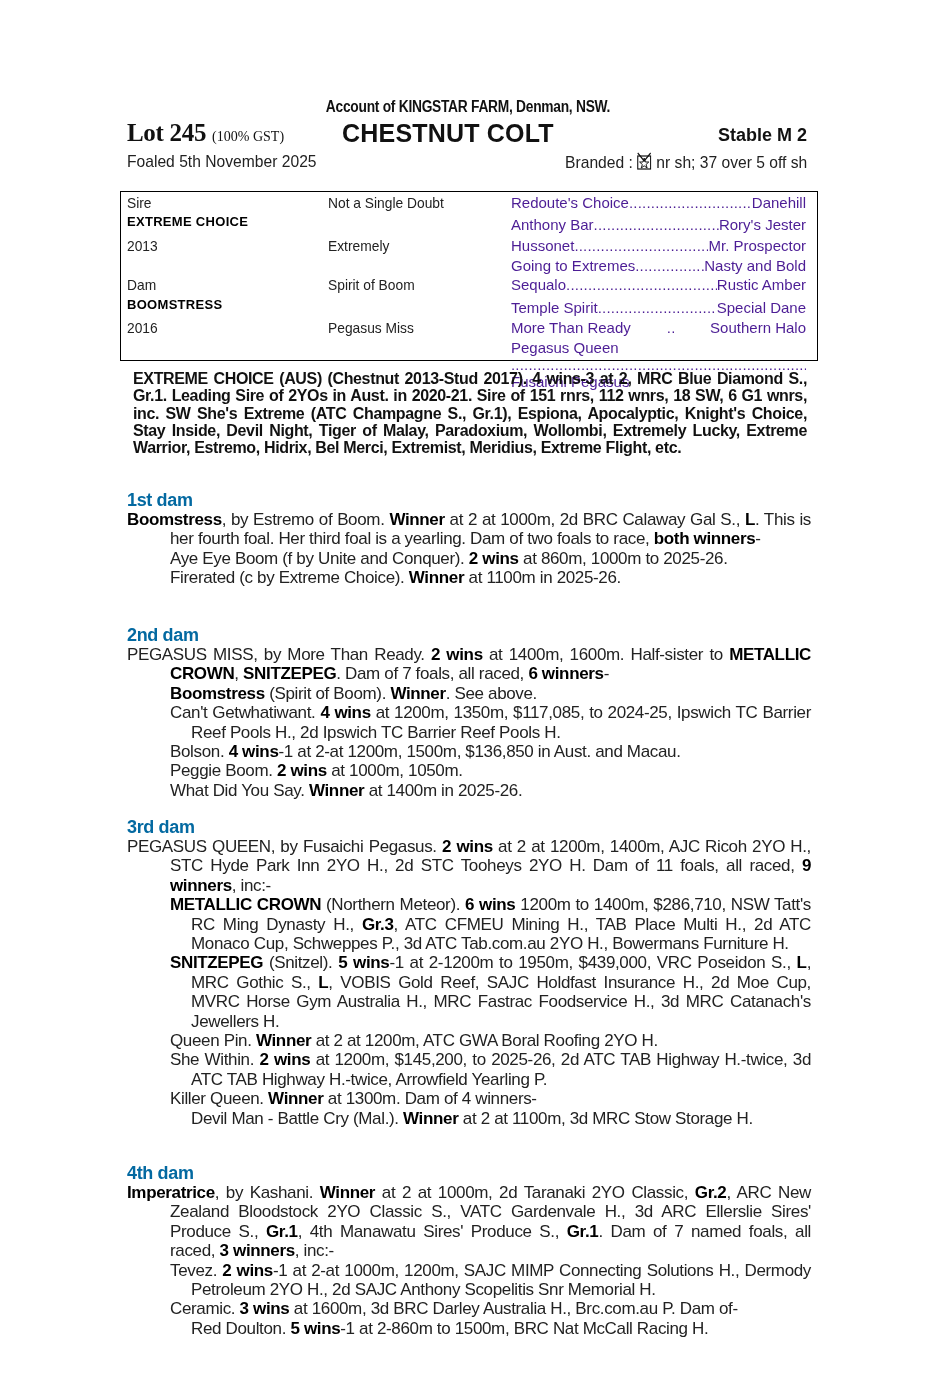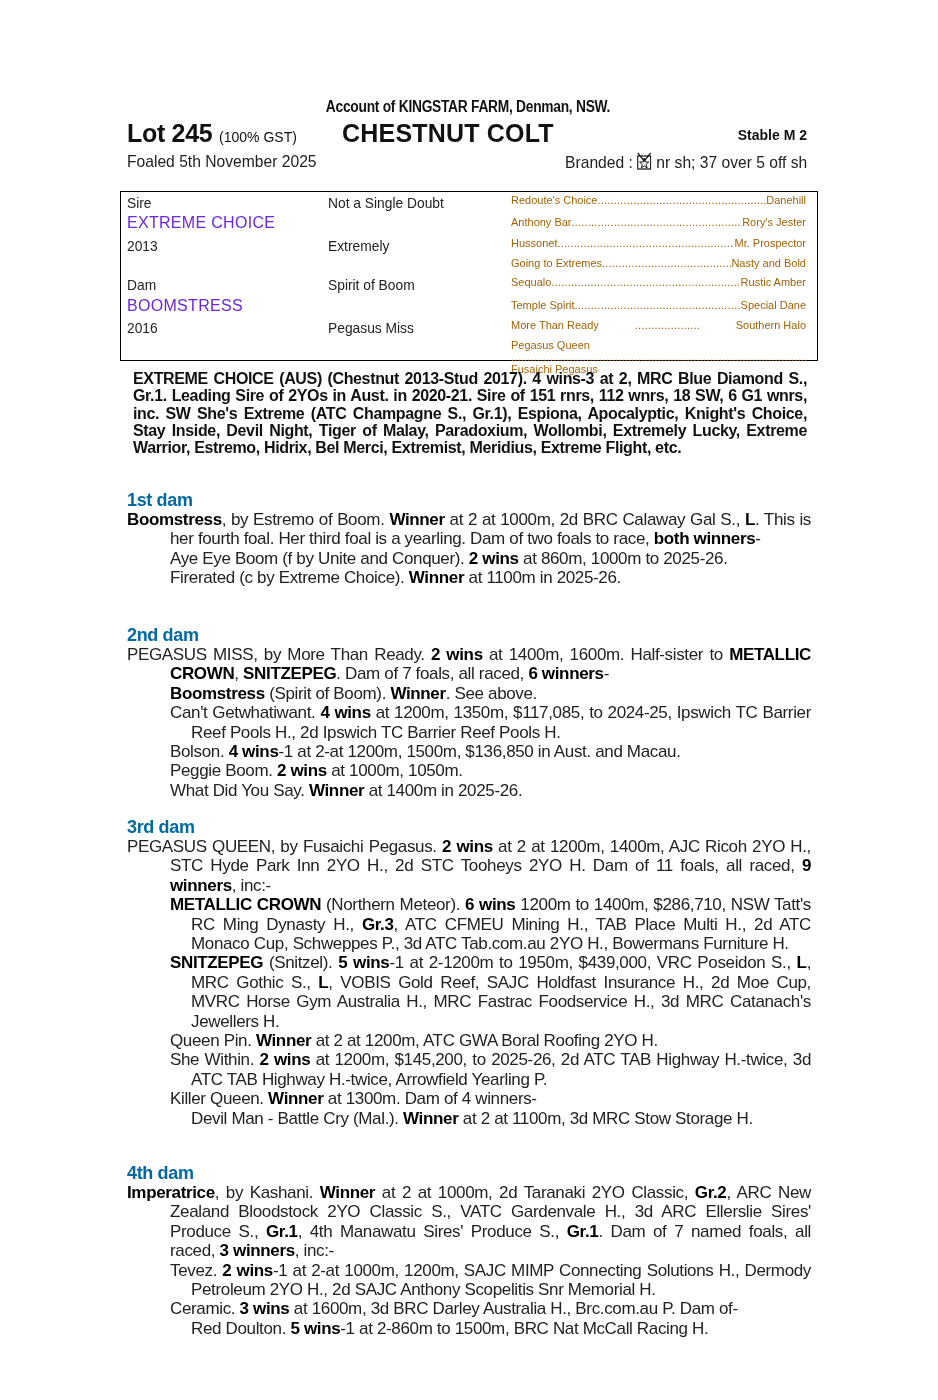--- a/index.html
+++ b/index.html
@@ -1,32 +1,32 @@
 <!DOCTYPE html>
 <html><head>
 <meta charset="utf-8">
 <style>
   html, body { margin: 0; padding: 0; background: #ffffff; }
   body { width: 938px; height: 1400px; position: relative; overflow: hidden; color: #111; font-family: "Liberation Sans", sans-serif; }
   .page { position: absolute; left: 127px; top: 96px; width: 682px; }
   .account { text-align: center; font-weight: bold; font-size: 16px; letter-spacing: -0.3px; transform: scaleX(0.86); transform-origin: center; margin: 0; height: 22px; line-height: 22px; }
   .lotrow { position: relative; height: 30px; }
-  .lot { position: absolute; left: 0; top: 0; font-weight: bold; font-size: 25px; line-height: 30px; letter-spacing: -0.3px; }
+  .lot { position: absolute; left: 0; top: 0; font-weight: bold; font-size: 25px; line-height: 30px; letter-spacing: -0.3px; font-family: Liberation Serif, serif; }
   .gst { font-weight: normal; font-size: 14px; letter-spacing: 0; }
   .colt { position: absolute; left: 215px; top: 0; font-weight: bold; font-size: 25px; line-height: 30px; letter-spacing: 0.2px; }
-  .stable { position: absolute; right: 2px; top: 2px; font-weight: bold; font-size: 14px; line-height: 30px; }
+  .stable { position: absolute; right: 2px; top: 2px; font-weight: bold; font-size: 18px; line-height: 30px; }
   .foalrow { position: relative; height: 28px; font-size: 17px; color: #222; }
   .foaled { position: absolute; left: 0; top: 4px; transform: scaleX(0.92); transform-origin: left; }
   .branded { position: absolute; right: 2px; top: 4px; transform: scaleX(0.92); transform-origin: right; white-space: nowrap; }
   .brand-icon { display: inline-block; width: 16px; height: 18px; vertical-align: -2px; }
 
   .ped { position: absolute; left: 120px; top: 191px; width: 696px; height: 168px; border: 1.5px solid #000; }
   .ped .cell { position: absolute; font-size: 15px; color: #222; white-space: nowrap; transform: scaleX(0.92); transform-origin: left; }
-  .ped .big { font-weight: normal; font-size: 16px; color: #6d28d9; transform: none; letter-spacing: 0.3px; }
-  .ped .anc { position: absolute; left: 390px; width: 295px; font-size: 11px; color: #a16207; display: flex; white-space: nowrap; }
+  .ped .big { font-weight: bold; font-size: 13px; color: #000000; transform: none; letter-spacing: 0.3px; }
+  .ped .anc { position: absolute; left: 390px; width: 295px; font-size: 15px; color: #4c1d95; display: flex; white-space: nowrap; }
   .anc .l { flex: 0 0 auto; }
   .anc .dots { flex: 1 1 auto; overflow: hidden; }
   .anc .dots::before { content: "...................................................................................................."; letter-spacing: 0.2px; }
   .anc .r { flex: 0 0 auto; }
 
   .sire-block { position: absolute; left: 133px; top: 370px; width: 674px; font-weight: bold; font-size: 16px; line-height: 17.3px; text-align: justify; letter-spacing: -0.35px; font-family: "Liberation Sans", sans-serif; }
 
   .sec { position: absolute; left: 127px; width: 684px; font-size: 17px; line-height: 19.4px; color: #222; }
   .sec h3 { margin: 0; font-size: 18px; font-weight: bold; color: #0369a1; line-height: 19px; }
   .sec p { margin: 0; text-align: justify; }

